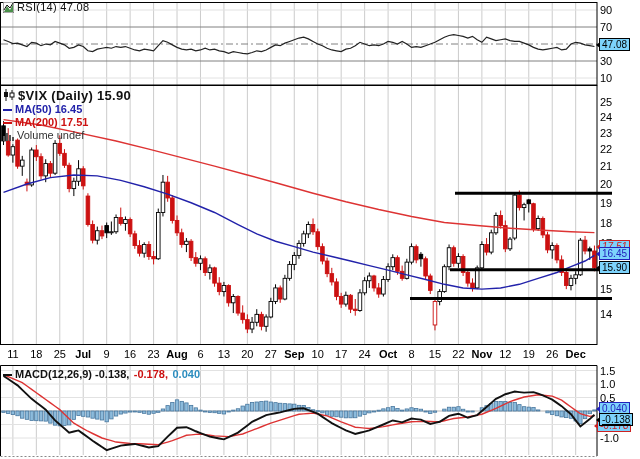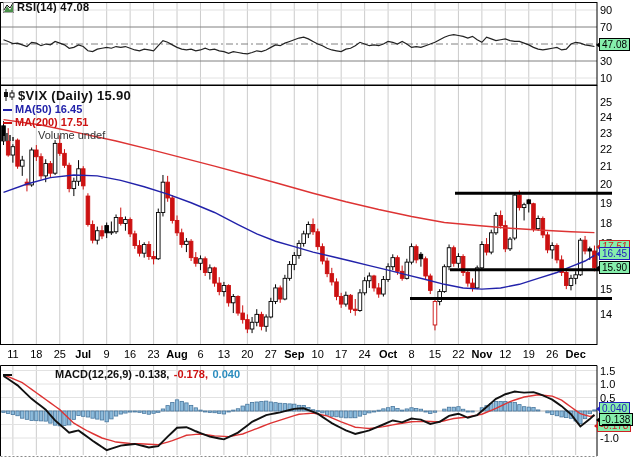--- a/index.html
+++ b/index.html
@@ -2,33 +2,33 @@
 <html><head>
 <meta charset="utf-8">
 <style>
   html,body{margin:0;padding:0;background:#fff;}
   #stage{position:relative;width:640px;height:459px;background:#ffffff;overflow:hidden;
          font-family:"Liberation Sans",sans-serif;}
   #chart{position:absolute;left:0;top:0;}
   .legend{position:absolute;pointer-events:none;line-height:13px;white-space:nowrap;}
   .lg-row{display:flex;align-items:center;height:13px;}
   .title-txt{font-size:13px;font-weight:bold;color:#111;letter-spacing:.3px;}
-  .rsi-txt{font-size:11px;font-weight:bold;color:#111;letter-spacing:.3px;}
+  .rsi-txt{font-size:11px;font-weight:normal;color:#111;letter-spacing:.3px;}
   .ma50-txt{font-size:11px;font-weight:bold;color:#2222aa;}
   .ma200-txt{font-size:11px;font-weight:bold;color:#cc1111;text-align:center;}
-  .vol-txt{font-size:11px;color:#333;margin-left:21px;}
-  .macd-txt{font-size:11px;font-weight:bold;color:#111;padding-left:40px;}
+  .vol-txt{font-size:11px;color:#333;}
+  .macd-txt{font-size:11px;font-weight:bold;color:#111;}
   .macd-sig{font-size:11px;font-weight:bold;color:#cc1111;}
   .macd-hist{font-size:11px;font-weight:bold;color:#2b8cbe;}
   .dash{display:inline-block;width:9px;height:2px;margin-right:3px;}
   .d-blue{background:#2222aa;}
   .d-red{background:#cc1111;}
   .d-black{background:#111;}
   .mini-icon{display:inline-block;margin-right:3px;}
-  .callout{position:absolute;left:599px;background:#86efac;border:1px solid #000;
+  .callout{position:absolute;left:599px;background:#7dd3fc;border:1px solid #000;
            font-size:10px;padding:0 2px;line-height:11px;height:11px;}
   .callout::before{content:"";position:absolute;left:-4px;top:3px;width:0;height:0;
            border-top:3px solid transparent;border-bottom:3px solid transparent;
            border-right:4px solid currentColor;}
   .co-red{border-color:#cc2222;color:#cc2222;}
   .co-blue{border-color:#2222bb;color:#2222bb;}
   .co-black{border-color:#000;color:#000;}
   .co-bold{font-weight:normal;}
 </style>
 </head>

